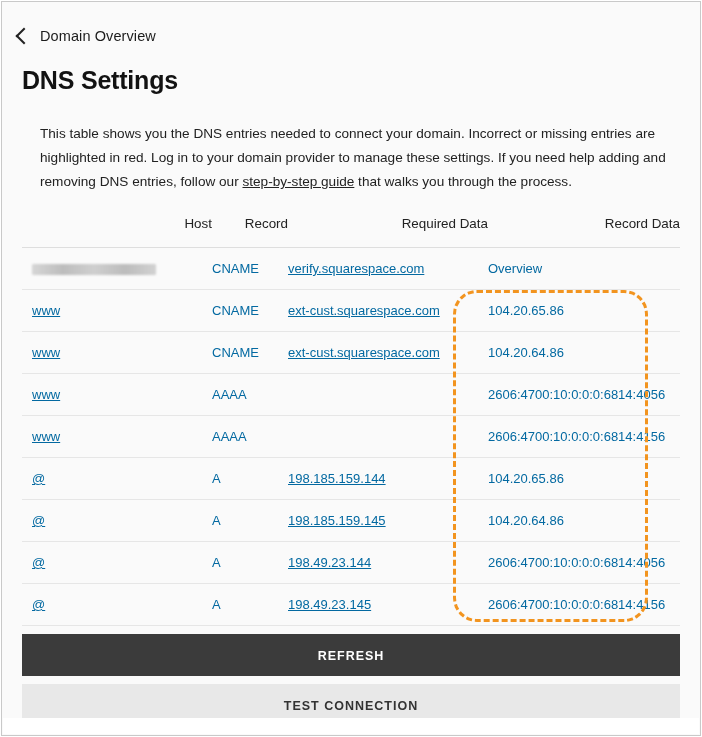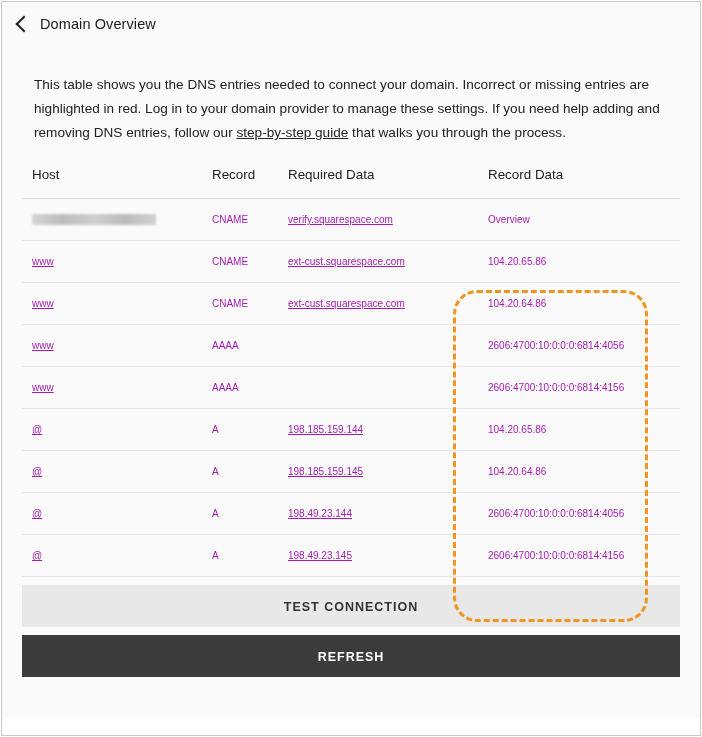--- a/index.html
+++ b/index.html
@@ -25,21 +25,21 @@
     top: 1px;
     width: 700px;
     height: 735px;
     border: 1px solid #c9c9c9;
     box-sizing: border-box;
     background: #fafafa;
   }
   .back-bar {
     position: absolute;
     left: 0;
-    top: 0;
+    top: 12px;
     width: 100%;
     height: 44px;
     display: flex;
     align-items: center;
     padding-left: 16px;
     box-sizing: border-box;
   }
   .back-chevron {
     display: inline-block;
     width: 10px;
@@ -70,44 +70,44 @@
     font-size: 25px;
     font-weight: bold;
     color: #121212;
     margin: 20px 0 0 0;
     letter-spacing: -0.2px;
   }
   p.description {
     font-size: 13.6px;
     line-height: 24px;
     color: #222222;
-    margin: 27px 0 0 12px;
+    margin: 27px 0 0 18px;
     max-width: 660px;
   }
   p.description a {
     color: #222222;
     text-decoration: underline;
   }
   table.dns {
     width: 100%;
     border-collapse: collapse;
     margin-top: 22px;
     table-layout: fixed;
   }
   table.dns th {
-    text-align: left;
+    text-align: right;
     font-size: 13.4px;
     font-weight: normal;
     color: #222222;
     padding: 0 0 16px 0;
     border-bottom: 1px solid #dedede;
   }
   table.dns td {
-    font-size: 10px;
-    color: #a21caf;
+    font-size: 13px;
+    color: #0369a1;
     padding: 0;
     height: 41px;
     border-bottom: 1px solid #e6e6e6;
     vertical-align: middle;
   }
   table.dns tr:last-child td {
     border-bottom: 1px solid #e6e6e6;
   }
   .col-host { width: 180px; padding-left: 10px !important; }
   .col-record { width: 76px; }
@@ -182,20 +182,21 @@
 <div id="page">
   <div class="frame">
 
     <div class="back-bar">
       <span class="back-chevron"></span>
       <span class="back-label">Domain Overview</span>
     </div>
 
     <div class="content">
 
+      <h1 class="title">DNS Settings</h1>
 
       <p class="description"><span>This table shows you the DNS entries needed to connect your domain. Incorrect or missing entries are highlighted in red. Log in to your domain provider to manage these settings. If you need help adding and removing DNS entries, follow our </span><a href="#">step-by-step guide</a><span> that walks you through the process.</span></p>
 
       <table class="dns">
         <thead>
           <tr>
             <th class="col-host">Host</th>
             <th class="col-record">Record</th>
             <th class="col-required">Required Data</th>
             <th class="col-current">Record Data</th>
@@ -252,21 +253,21 @@
           </tr>
           <tr>
             <td class="col-host val-dark">@</td>
             <td class="col-record cell-record val-red">A</td>
             <td class="col-required val-dark">198.49.23.145</td>
             <td class="col-current val-red">2606:4700:10:0:0:0:6814:4156</td>
           </tr>
         </tbody>
       </table>
 
+      <button class="btn btn-refresh">REFRESH</button>
       <button class="btn btn-test">TEST CONNECTION</button>
-      <button class="btn btn-refresh">REFRESH</button>
 
     </div>
 
     <div class="highlight-box"></div>
     <div class="bottom-strip"></div>
   </div>
 </div>
 
 </body></html>

